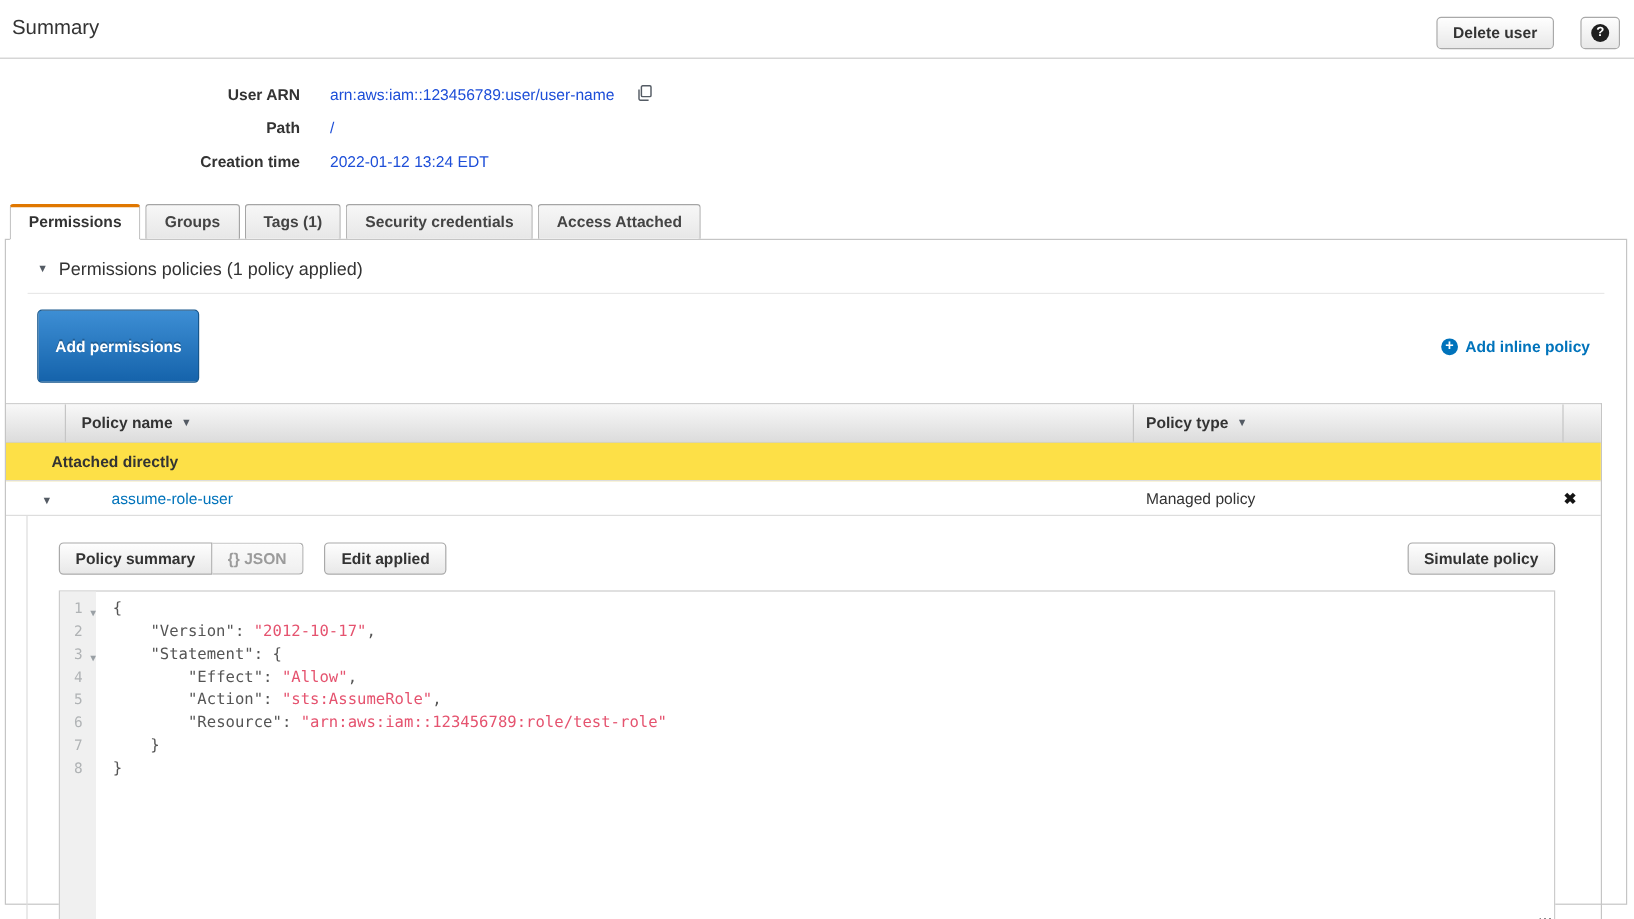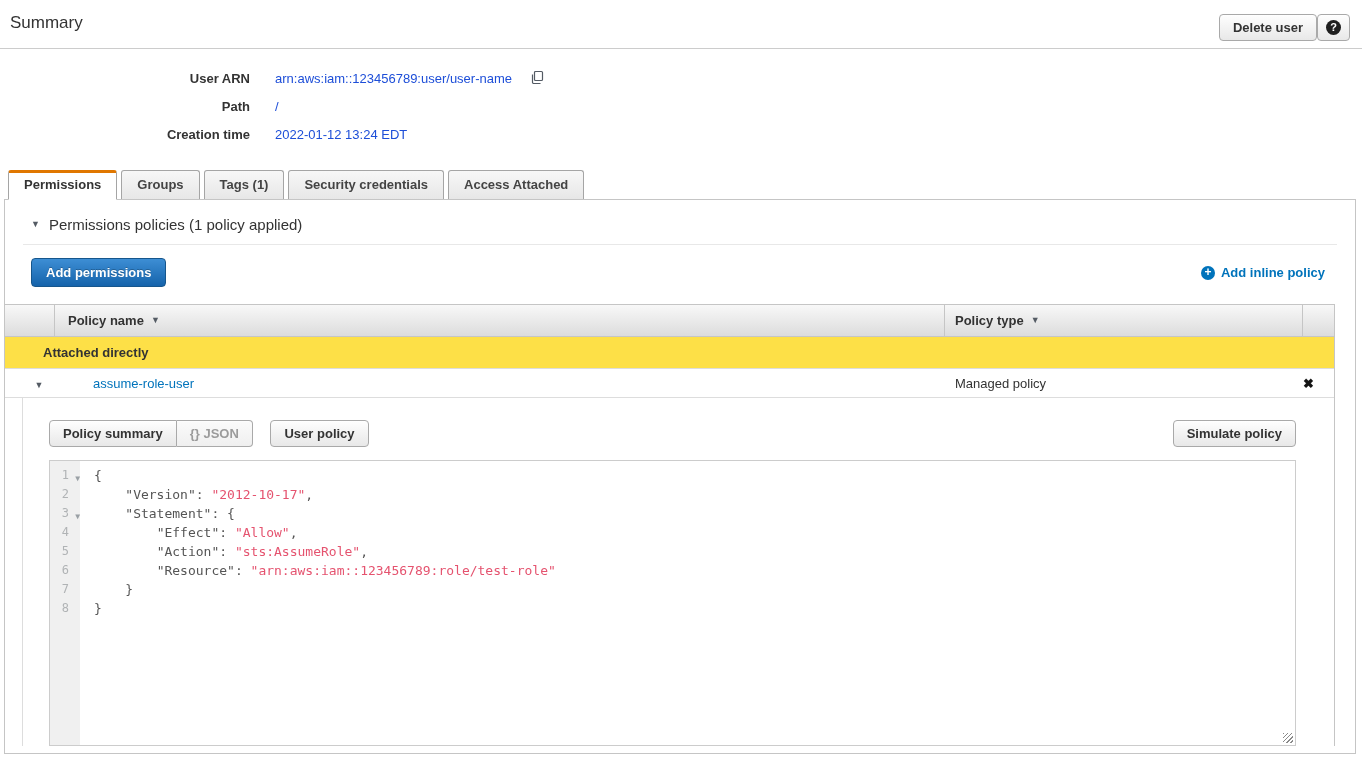--- a/index.html
+++ b/index.html
@@ -9,21 +9,21 @@
   *{box-sizing:border-box;}
   html,body{margin:0;padding:0;}
   body{
     width:1362px;height:766px;background:#fff;color:#333;
     font-family:"Liberation Sans",sans-serif;font-size:13px;overflow:hidden;
   }
   
   .top-header{display:flex;justify-content:space-between;align-items:flex-start;
     padding:8px 10px 0 10px;height:49px;border-bottom:1px solid #ccc;}
   .page-title{font-size:17px;font-weight:500;color:#333;line-height:30px;}
-  .header-actions{display:flex;gap:0;margin-top:6px;margin-right:2px;}
+  .header-actions{display:flex;gap:22px;margin-top:6px;margin-right:2px;}
   .gbtn{display:inline-flex;align-items:center;justify-content:center;
     background:linear-gradient(#fefefe,#e8e8e8);border:1px solid #a9a9a9;border-radius:4px;
     padding:5px 13px;font-weight:bold;color:#333;font-size:13px;cursor:pointer;
     box-shadow:0 1px 0 rgba(255,255,255,.6) inset;}
   .help-btn{padding:5px 8px;}
   .q-ic{display:inline-block;width:15px;height:15px;border-radius:50%;background:#1f1f1f;
     color:#fff;font-size:11px;font-weight:bold;text-align:center;line-height:15px;}
   
   .info-section{padding:15px 0 4px 0;}
   .info-row{display:flex;align-items:center;height:28px;}
@@ -43,21 +43,21 @@
   .panel{margin:0 6px 0 4px;border:1px solid #c5c5c5;height:555px;
     display:flex;flex-direction:column;background:#fff;}
   .section-header{display:flex;align-items:center;gap:9px;padding:16px 0 0 26px;
     font-size:15px;color:#333;}
   .caret{color:#545b64;font-size:9px;line-height:9px;}
   .sep{border-bottom:1px solid #e8e8e8;margin:11px 18px 0 18px;}
   .actions-row{display:flex;justify-content:space-between;align-items:center;
     padding:13px 30px 17px 26px;}
   .blue-btn{background:linear-gradient(var(--btnblue-t),var(--btnblue-b));
     border:1px solid #16568c;border-radius:4px;color:#fff;font-weight:bold;
-    font-size:13px;padding:6px 14px;cursor:pointer;text-shadow:0 -1px 0 rgba(0,0,0,.25);}
+    font-size:13px;padding:22px 14px;cursor:pointer;text-shadow:0 -1px 0 rgba(0,0,0,.25);}
   .inline-link{display:flex;align-items:center;gap:6px;color:var(--link);
     font-weight:bold;cursor:pointer;}
   .plus-ic{display:inline-block;width:14px;height:14px;border-radius:50%;
     background:var(--link);color:#fff;font-weight:bold;font-size:12px;
     line-height:13px;text-align:center;}
   
   .ptable{margin-right:20px;border-top:1px solid #c5c5c5;border-right:1px solid #c5c5c5;}
   .thead{display:flex;background:linear-gradient(#f8f8f8,#dcdcdc);
     border-bottom:1px solid #c5c5c5;height:32px;}
   .th{display:flex;align-items:center;font-weight:bold;color:#333;gap:7px;}
@@ -186,21 +186,21 @@
       </div>
     </div>
 
     <div class="detail">
       <div class="detail-toolbar">
         <div>
           <span class="btn-group">
             <button class="gbtn">Policy summary</button>
             <button class="gbtn">{} JSON</button>
           </span>
-          <button class="gbtn edit-btn">User policy</button>
+          <button class="gbtn edit-btn">Edit applied</button>
         </div>
         <button class="gbtn">Simulate policy</button>
       </div>
 
       <div class="editor">
         <div class="gutter" id="editor-gutter">
             <div class="gutter-line"><span>1</span><span class="fold-caret">▼</span></div>
             <div class="gutter-line"><span>2</span></div>
             <div class="gutter-line"><span>3</span><span class="fold-caret">▼</span></div>
             <div class="gutter-line"><span>4</span></div>

